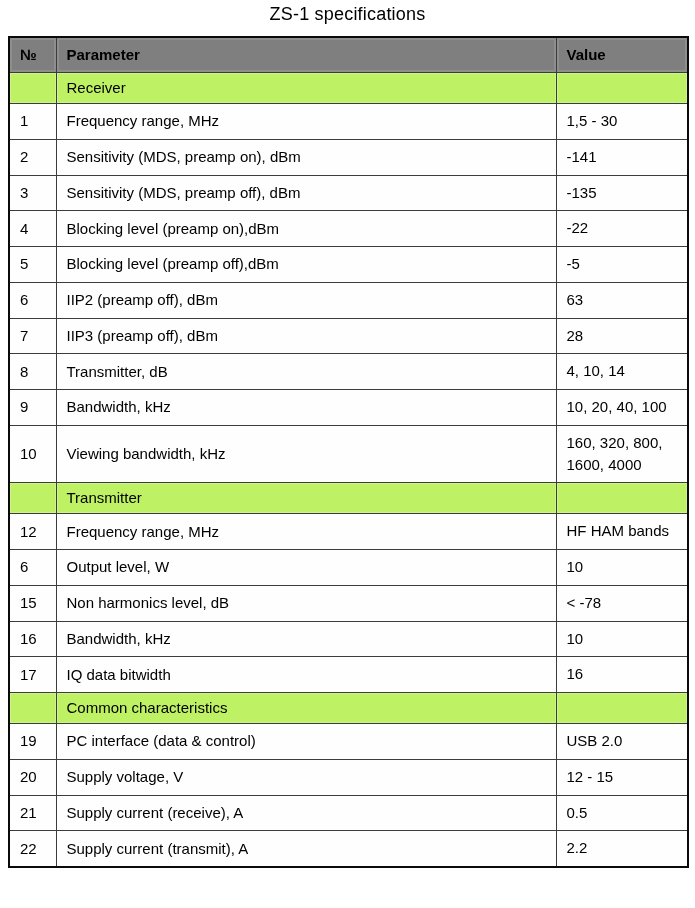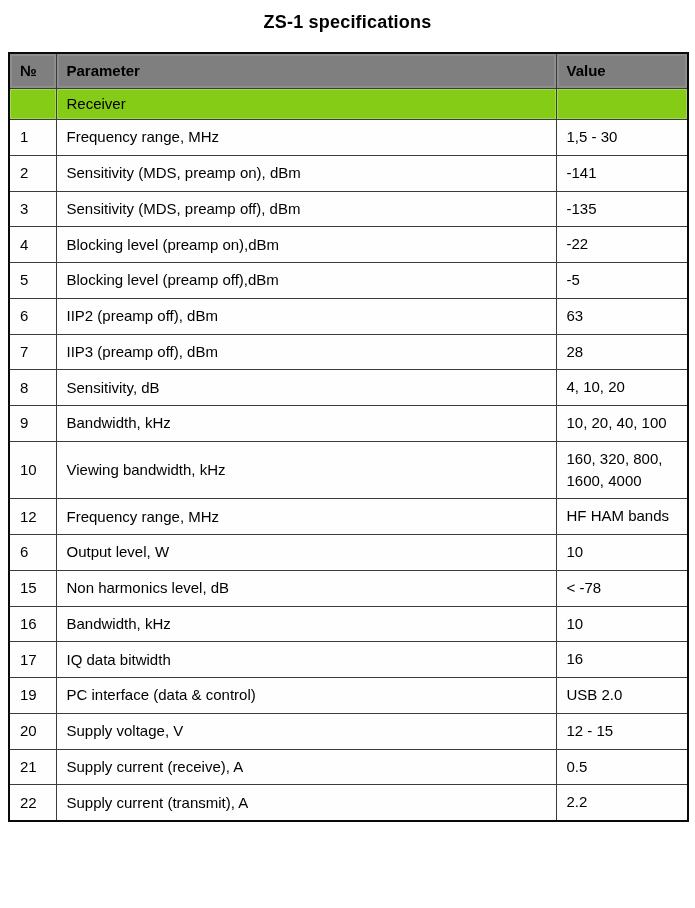--- a/index.html
+++ b/index.html
@@ -9,25 +9,25 @@
     font-family: "Liberation Sans", sans-serif;
     color: #000000;
   }
   .page {
     width: 695px;
     height: 908px;
     box-sizing: border-box;
     background: #ffffff;
   }
   .doc-title {
-    margin: 8px;
+    margin: 0;
     padding: 4px 0 11px 0;
     text-align: center;
     font-size: 18px;
-    font-weight: bold;
+    font-weight: normal;
     letter-spacing: 0.2px;
   }
   table.specs {
     width: 679px;
     margin-left: 8px;
     border-collapse: collapse;
     table-layout: fixed;
     border: 2px solid #0a0a0a;
     font-size: 15px;
   }
@@ -44,21 +44,21 @@
   }
   thead th {
     background: #7f7f7f;
     font-weight: bold;
     color: #000000;
     padding-top: 8px;
     padding-bottom: 9px;
     box-shadow: inset 0 0 0 2px rgba(255,255,255,0.12);
   }
   tr.section-row td {
-    background: #84cc16;
+    background: #bef264;
     box-shadow: inset 0 0 0 1px rgba(255,255,255,0.25);
   }
   tr.data-row td {
     background: #fefefe;
   }
   td.col-no { padding-left: 10px; }
   td.col-value { line-height: 1.45; }
 </style>
 </head>
 <body>
@@ -116,32 +116,37 @@
           <td class="col-param">IIP2 (preamp off), dBm</td>
           <td class="col-value">63</td>
         </tr>
         <tr class="data-row">
           <td class="col-no">7</td>
           <td class="col-param">IIP3 (preamp off), dBm</td>
           <td class="col-value">28</td>
         </tr>
         <tr class="data-row">
           <td class="col-no">8</td>
-          <td class="col-param">Sensitivity, dB</td>
-          <td class="col-value">4, 10, 20</td>
+          <td class="col-param">Transmitter, dB</td>
+          <td class="col-value">4, 10, 14</td>
         </tr>
         <tr class="data-row">
           <td class="col-no">9</td>
           <td class="col-param">Bandwidth, kHz</td>
           <td class="col-value">10, 20, 40, 100</td>
         </tr>
         <tr class="data-row">
           <td class="col-no">10</td>
           <td class="col-param">Viewing bandwidth, kHz</td>
           <td class="col-value">160, 320, 800, 1600, 4000</td>
+        </tr>
+        <tr class="section-row">
+          <td class="col-no"></td>
+          <td class="col-param">Transmitter</td>
+          <td class="col-value"></td>
         </tr>
         <tr class="data-row">
           <td class="col-no">12</td>
           <td class="col-param">Frequency range, MHz</td>
           <td class="col-value">HF HAM bands</td>
         </tr>
         <tr class="data-row">
           <td class="col-no">6</td>
           <td class="col-param">Output level, W</td>
           <td class="col-value">10</td>
@@ -153,20 +158,25 @@
         </tr>
         <tr class="data-row">
           <td class="col-no">16</td>
           <td class="col-param">Bandwidth, kHz</td>
           <td class="col-value">10</td>
         </tr>
         <tr class="data-row">
           <td class="col-no">17</td>
           <td class="col-param">IQ data bitwidth</td>
           <td class="col-value">16</td>
+        </tr>
+        <tr class="section-row">
+          <td class="col-no"></td>
+          <td class="col-param">Common characteristics</td>
+          <td class="col-value"></td>
         </tr>
         <tr class="data-row">
           <td class="col-no">19</td>
           <td class="col-param">PC interface (data &amp; control)</td>
           <td class="col-value">USB 2.0</td>
         </tr>
         <tr class="data-row">
           <td class="col-no">20</td>
           <td class="col-param">Supply voltage, V</td>
           <td class="col-value">12 - 15</td>

